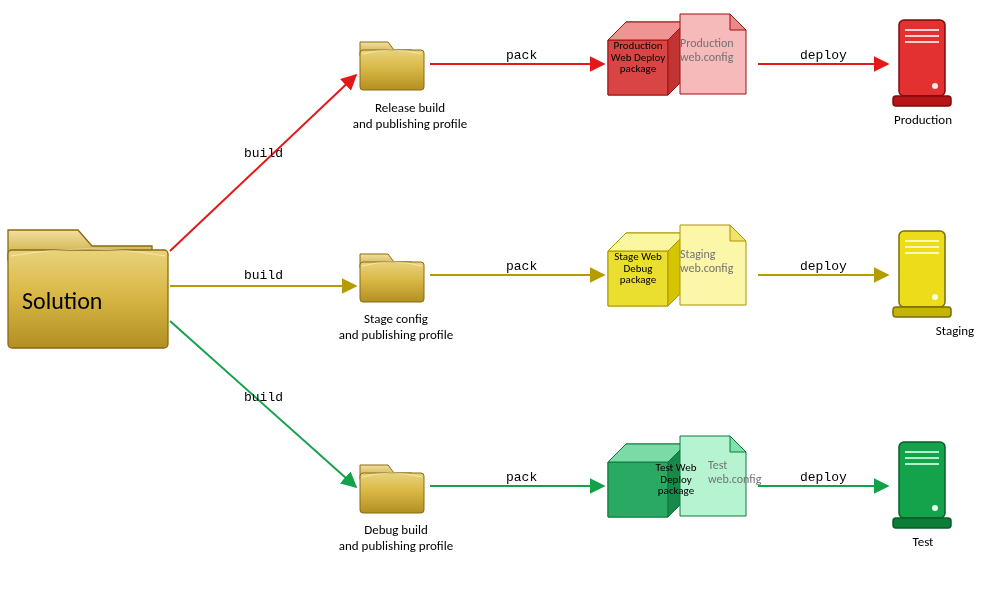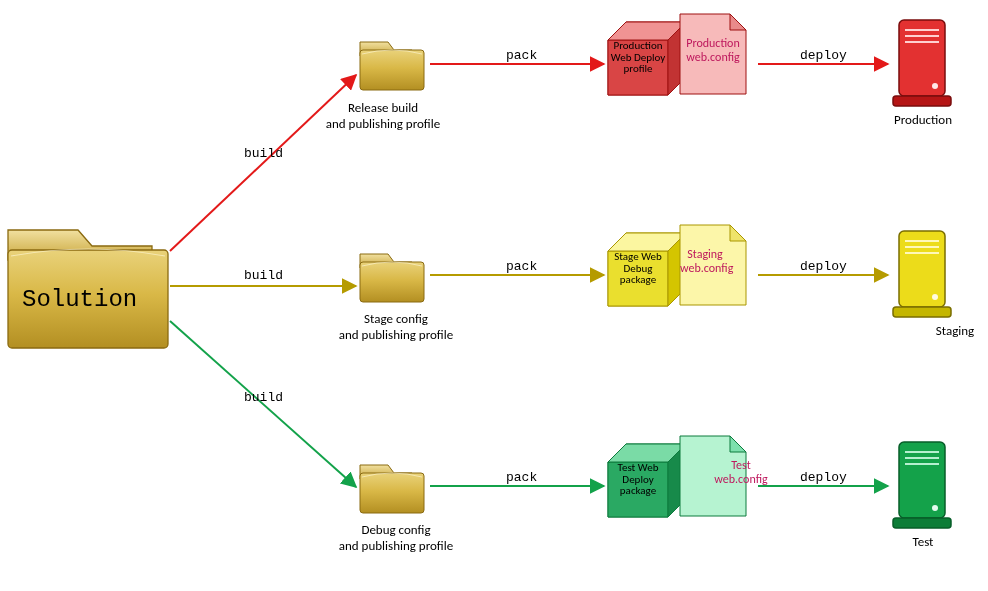--- a/index.html
+++ b/index.html
@@ -33,34 +33,33 @@
   .edge-label {
     position: absolute;
     font-size: 13px;
     background: transparent;
     font-family: Liberation Mono, monospace;
   }
   .solution-text {
     position: absolute;
     font-size: 24px;
     color: #000;
-    font-family: Liberation Mono, monospace;
   }
   .pkg-text {
     position: absolute;
     font-size: 11px;
     text-align: center;
     line-height: 1.05;
     color: #000;
   }
   .cfg-text {
     position: absolute;
     font-size: 12px;
-    text-align: center;
-    color: #be185d;
+    text-align: left;
+    color: #737373;
   }
 </style>
 </head>
 <body>
 
 <div class="canvas">
 
   <svg class="overlay">
     <defs>
       <linearGradient id="folderGrad" x1="0" y1="0" x2="0" y2="1">
@@ -189,36 +188,36 @@
   <div class="edge-label" style="left:244px; top:390px;">build</div>
 
   <div class="edge-label" style="left:506px; top:48px;">pack</div>
   <div class="edge-label" style="left:506px; top:259px;">pack</div>
   <div class="edge-label" style="left:506px; top:470px;">pack</div>
 
   <div class="edge-label" style="left:800px; top:48px;">deploy</div>
   <div class="edge-label" style="left:800px; top:259px;">deploy</div>
   <div class="edge-label" style="left:800px; top:470px;">deploy</div>
 
-  <div class="label" style="left:293px; top:100px; width:180px;">Release build
+  <div class="label" style="left:320px; top:100px; width:180px;">Release build
 and publishing profile</div>
   <div class="label" style="left:306px; top:311px; width:180px;">Stage config
 and publishing profile</div>
-  <div class="label" style="left:306px; top:522px; width:180px;">Debug config
+  <div class="label" style="left:306px; top:522px; width:180px;">Debug build
 and publishing profile</div>
 
   <div class="pkg-text" style="left:607px; top:40px; width:62px;">Production
 Web
 Deploy
-profile</div>
+package</div>
   <div class="pkg-text" style="left:607px; top:251px; width:62px;">Stage
 Web
 Debug
 package</div>
-  <div class="pkg-text" style="left:607px; top:462px; width:62px;">Test
+  <div class="pkg-text" style="left:607px; top:462px; width:62px;padding-left:38px;">Test
 Web
 Deploy
 package</div>
 
   <div class="cfg-text" style="left:680px; top:36px; width:66px;">Production
 web.config</div>
   <div class="cfg-text" style="left:680px; top:247px; width:50px;">Staging
 web.config</div>
   <div class="cfg-text" style="left:708px; top:458px; width:66px;">Test
 web.config</div>

